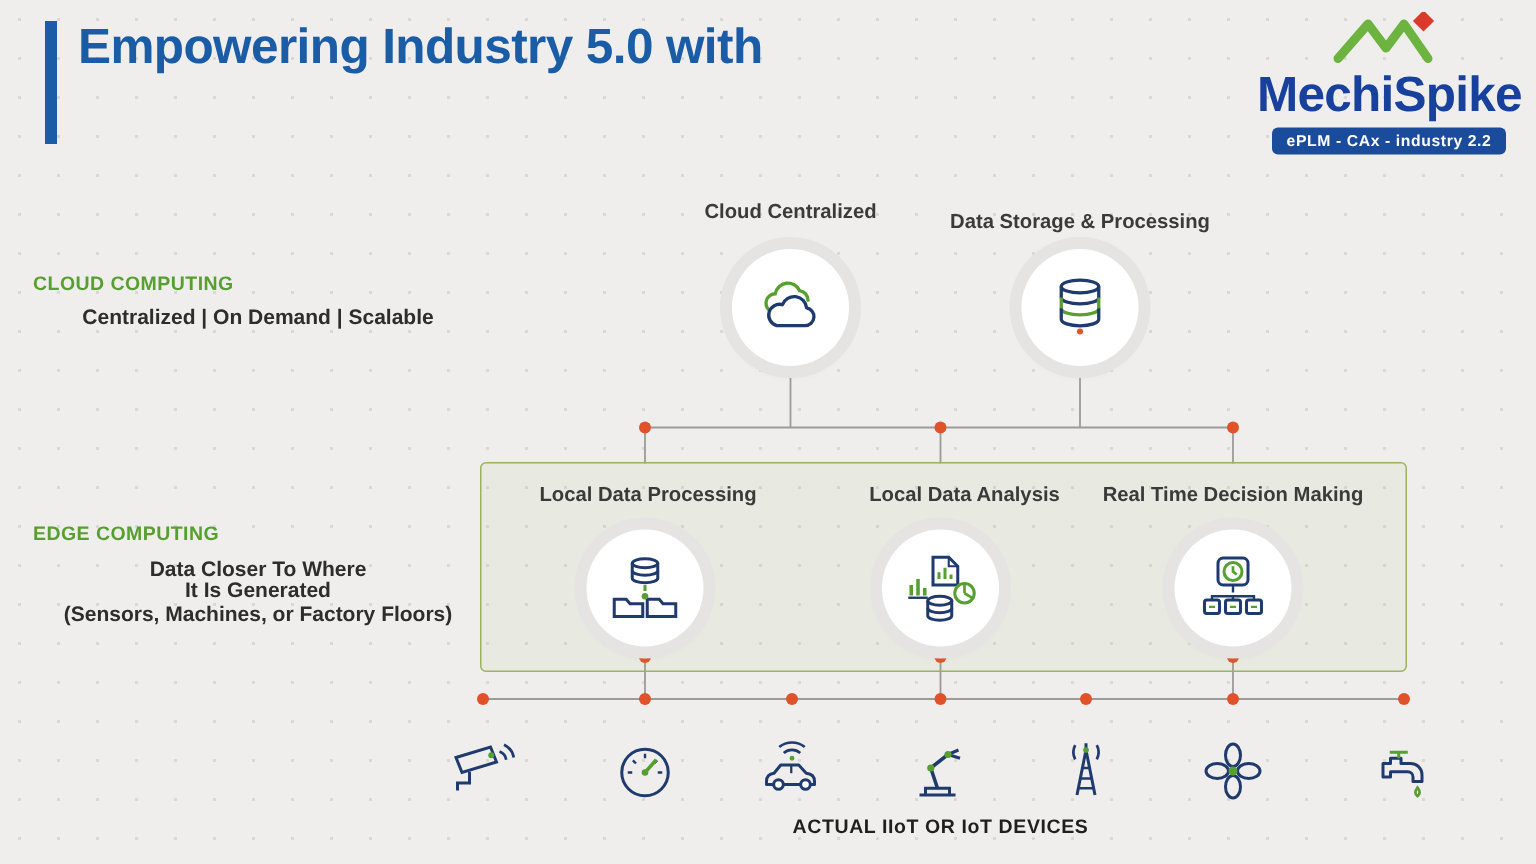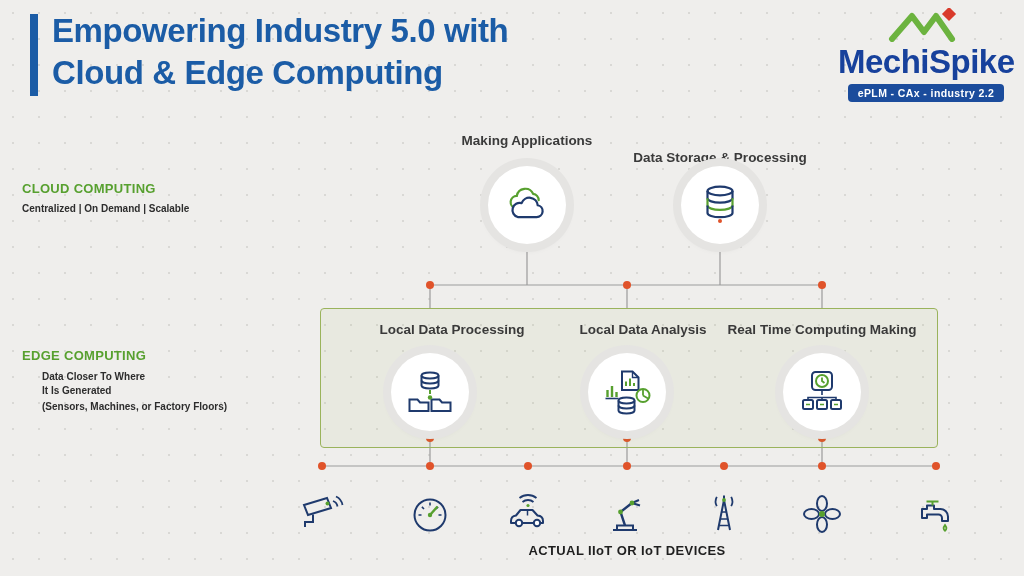--- a/index.html
+++ b/index.html
@@ -13,21 +13,21 @@
   }
   .wires{position:absolute;left:0;top:0;pointer-events:none;}
   .accent-bar{position:absolute;background:#1b5ca6;}
   .title{position:absolute;margin:0;color:#1b5ca6;font-weight:800;font-size:33px;line-height:1.26;letter-spacing:-0.4px;}
   .title span{display:block;}
   .logo{position:absolute;text-align:center;}
   .brand{font-size:33px;font-weight:800;color:#17419c;letter-spacing:-0.5px;margin-top:-3px;}
   .tagline{display:inline-block;background:#1b4c9c;color:#fff;font-size:10.5px;font-weight:700;
     padding:3px 10px;border-radius:4px;margin-top:3px;letter-spacing:.4px;}
   .section-label{position:absolute;text-align:left;color:#57a02f;font-weight:800;font-size:13px;letter-spacing:.3px;}
-  .section-sub{position:absolute;color:#2d2d2d;font-weight:700;font-size:10px;line-height:1.35;}
+  .section-sub{position:absolute;text-align:center;color:#2d2d2d;font-weight:700;font-size:14px;line-height:1.35;}
   .node-label{position:absolute;transform:translateX(-50%);white-space:nowrap;
     font-size:13.5px;font-weight:700;color:#3a3a3a;}
   .node-circle{position:absolute;width:78px;height:78px;border-radius:50%;background:#fff;
     box-shadow:0 0 0 8px #e5e4e2, 0 3px 8px rgba(0,0,0,.18);
     display:flex;align-items:center;justify-content:center;}
   .edge-box{position:absolute;border:1.5px solid #9ab35c;background:rgba(148,177,85,.08);border-radius:4px;}
   .device{position:absolute;width:44px;height:44px;display:flex;align-items:center;justify-content:center;}
   .devices-label{position:absolute;transform:translateX(-50%);font-size:13px;font-weight:800;
     color:#1f1f1f;letter-spacing:.4px;white-space:nowrap;}
 </style>
@@ -56,37 +56,36 @@
       <circle cx="627" cy="466" r="4"></circle>
         <circle cx="724" cy="466" r="4"></circle>
         <circle cx="822" cy="466" r="4"></circle>
       <circle cx="936" cy="466" r="4"></circle>
     </g>
   </svg>
 
   <div class="accent-bar" style="left:30px;top:14px;width:8px;height:82px;"></div>
   <h1 class="title" style="left:52px;top:10px;">
     <span>Empowering Industry 5.0 with</span>
-    <span>Cloud &amp; Edge Computing</span>
   </h1>
 
   <div class="logo" style="right:10px;top:8px;width:176px;">
     <svg width="88" height="34" viewBox="0 0 88 34">
       <path d="M10 31 L30 8 L42 24 L54 8 L70 31" fill="none" stroke="#6cb33f" stroke-width="6" stroke-linecap="round" stroke-linejoin="round"></path>
       <rect x="62" y="1" width="10" height="10" transform="rotate(45 67 6)" fill="#d93a2b"></rect>
     </svg>
     <div class="brand">MechiSpike</div>
     <div class="tagline">ePLM - CAx - industry 2.2</div>
   </div>
 
   <div class="section-label" style="left:22px;top:181px;width:300px;">CLOUD COMPUTING</div>
   <div class="section-sub" style="left:22px;top:202px;width:300px;">Centralized | On Demand | Scalable</div>
 
-  <div class="node-label" style="left:527px;top:133px;">Making Applications</div>
-  <div class="node-label" style="left:720px;top:150px;">Data Storage &amp; Processing</div>
+  <div class="node-label" style="left:527px;top:133px;">Cloud Centralized</div>
+  <div class="node-label" style="left:720px;top:140px;">Data Storage &amp; Processing</div>
 
   <div class="node-circle" style="left:488px;top:166px;">
     <svg width="50" height="38" viewBox="0 0 54 40">
       <path d="M14.5 23.5 a6.8 6.8 0 0 1 1.5 -13.4 a9.3 9.3 0 0 1 17.6 -2.2 a7 7 0 0 1 6 6.9" fill="none" stroke="#57a02f" stroke-width="2.4" stroke-linecap="round"></path>
       <path d="M17 33 h20.5 a6.4 6.4 0 0 0 1.1 -12.7 a9 9 0 0 0 -17.4 -2.3 a6.9 6.9 0 0 0 -4.2 15 z" fill="#fff" stroke="#1f3a6d" stroke-width="2.4" stroke-linejoin="round"></path>
     </svg>
   </div>
   <div class="node-circle" style="left:681px;top:166px;">
     <svg width="46" height="44" viewBox="0 0 46 44">
       <g fill="none" stroke="#1f3a6d" stroke-width="2.2">
@@ -99,23 +98,23 @@
     </svg>
   </div>
 
   <div class="edge-box" style="left:320px;top:308px;width:616px;height:138px;"></div>
 
   <div class="section-label" style="left:22px;top:348px;width:300px;">EDGE COMPUTING</div>
   <div class="section-sub" style="left:42px;top:384px;width:260px;">It Is Generated</div>
   <div class="section-sub" style="left:42px;top:370px;width:260px;">Data Closer To Where</div>
   <div class="section-sub" style="left:42px;top:400px;width:260px;">(Sensors, Machines, or Factory Floors)</div>
 
-  <div class="node-label" style="left:452px;top:322px;text-align:right;">Local Data Processing</div>
+  <div class="node-label" style="left:432px;top:322px;text-align:right;">Local Data Processing</div>
   <div class="node-label" style="left:627px;top:322px;padding-left:32px;">Local Data Analysis</div>
-  <div class="node-label" style="left:822px;top:322px;">Real Time Computing Making</div>
+  <div class="node-label" style="left:822px;top:322px;">Real Time Decision Making</div>
 
   <div class="node-circle" style="left:391px;top:353px;">
     <svg width="48" height="46" viewBox="0 0 48 46">
       <g fill="none" stroke="#1f3a6d" stroke-width="2">
         <ellipse cx="24" cy="6.5" rx="8.5" ry="3"></ellipse>
         <path d="M15.5 6.5 v5 a8.5 3 0 0 0 17 0 v-5"></path>
         <path d="M15.5 11.5 v5 a8.5 3 0 0 0 17 0 v-5"></path>
         <path d="M3.5 30.5 h8 l2.5 3 h8.5 V42 H3.5 z"></path>
         <path d="M25.5 30.5 h8 l2.5 3 h8.5 V42 h-19 z"></path>
       </g>

